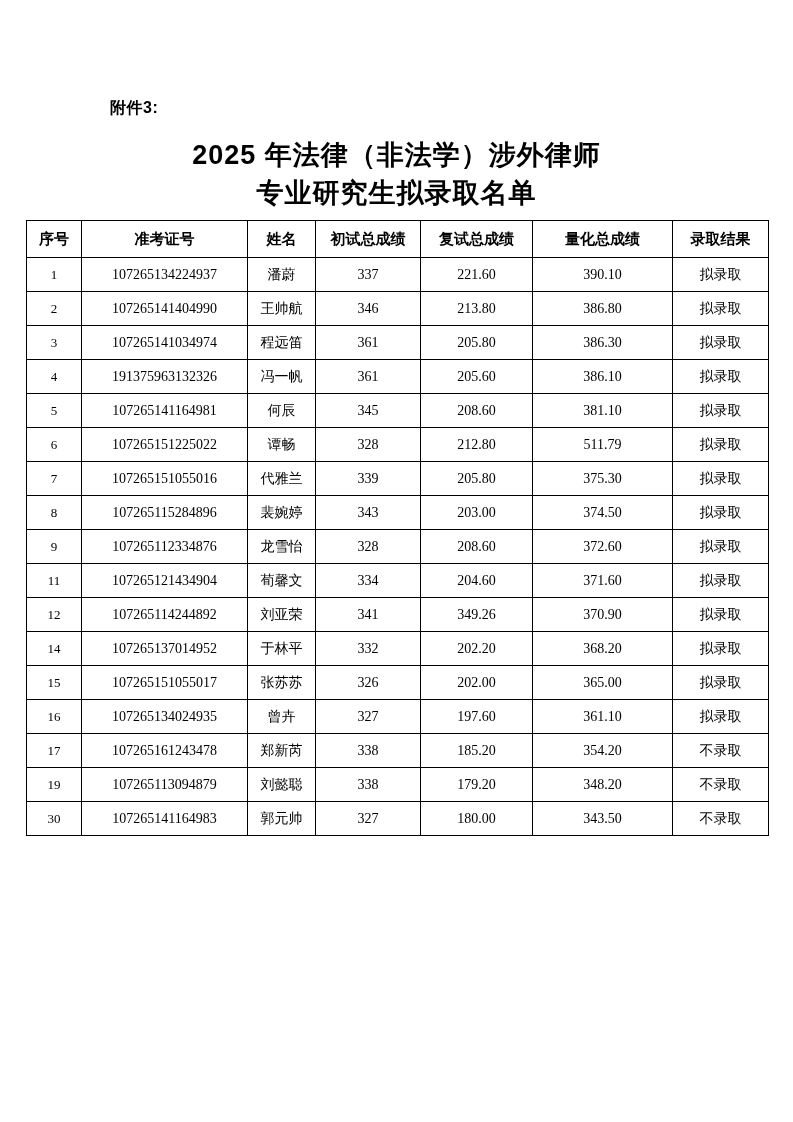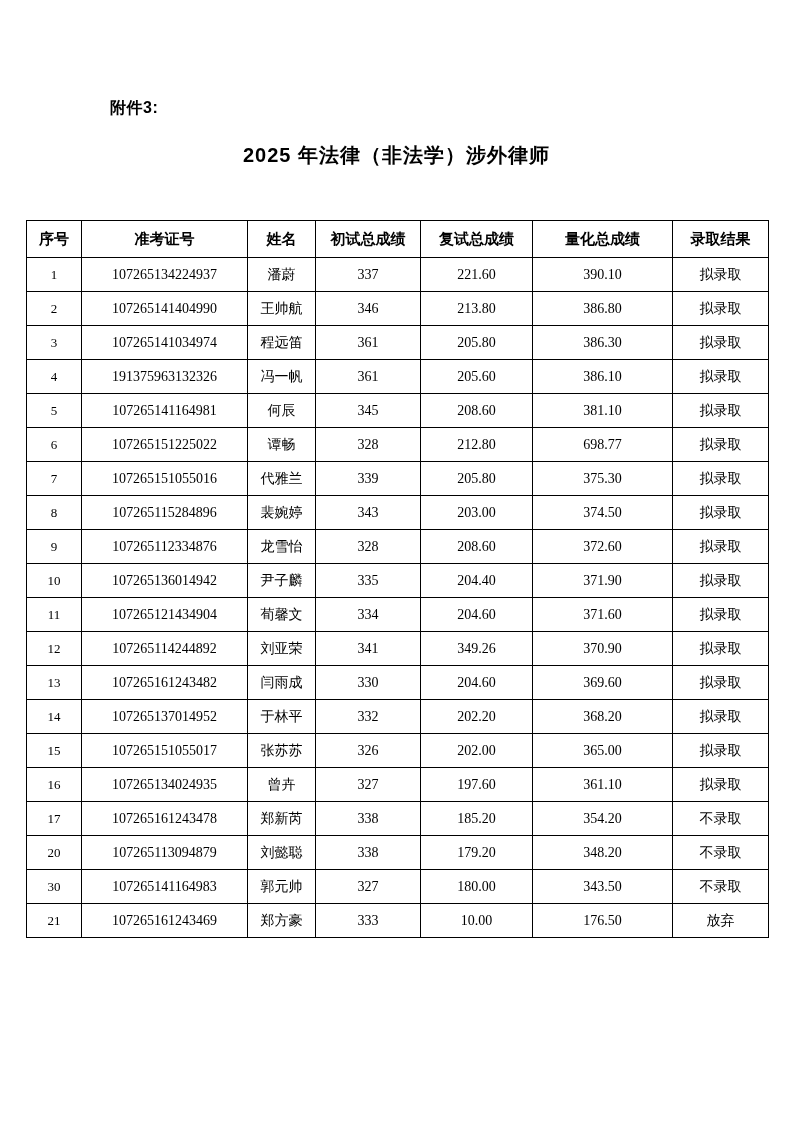--- a/index.html
+++ b/index.html
@@ -30,21 +30,21 @@
     font-weight: bold;
     font-family: "Liberation Sans", "DejaVu Sans", sans-serif;
     letter-spacing: 0.5px;
   }
   .doc-title {
     position: absolute;
     left: 0;
     top: 136px;
     width: 793px;
     text-align: center;
-    font-size: 20px;
+    font-size: 27px;
     font-weight: bold;
     font-family: "Liberation Sans", "DejaVu Sans", sans-serif;
     line-height: 38px;
     letter-spacing: 1px;
   }
   .doc-title .line {
     display: block;
   }
   table.roster {
     position: absolute;
@@ -94,20 +94,21 @@
 </style>
 </head>
 <body>
 
 <div class="page">
 
   <div class="attachment-label">附件3:</div>
 
   <div class="doc-title">
     <span class="line">2025 年法律（非法学）涉外律师</span>
+    <span class="line">专业研究生拟录取名单</span>
   </div>
 
   <table class="roster">
     <colgroup>
       <col class="c-idx">
       <col class="c-ticket">
       <col class="c-name">
       <col class="c-first">
       <col class="c-second">
       <col class="c-total">
@@ -169,21 +170,21 @@
         <td class="num">208.60</td>
         <td class="num">381.10</td>
         <td class="result">拟录取</td>
       </tr>
       <tr>
         <td class="idx">6</td>
         <td class="num">107265151225022</td>
         <td class="name">谭畅</td>
         <td class="num">328</td>
         <td class="num">212.80</td>
-        <td class="num">698.77</td>
+        <td class="num">511.79</td>
         <td class="result">拟录取</td>
       </tr>
       <tr>
         <td class="idx">7</td>
         <td class="num">107265151055016</td>
         <td class="name">代雅兰</td>
         <td class="num">339</td>
         <td class="num">205.80</td>
         <td class="num">375.30</td>
         <td class="result">拟录取</td>
@@ -200,53 +201,35 @@
       <tr>
         <td class="idx">9</td>
         <td class="num">107265112334876</td>
         <td class="name">龙雪怡</td>
         <td class="num">328</td>
         <td class="num">208.60</td>
         <td class="num">372.60</td>
         <td class="result">拟录取</td>
       </tr>
       <tr>
-        <td class="idx">10</td>
-        <td class="num">107265136014942</td>
-        <td class="name">尹子麟</td>
-        <td class="num">335</td>
-        <td class="num">204.40</td>
-        <td class="num">371.90</td>
-        <td class="result">拟录取</td>
-      </tr>
-      <tr>
         <td class="idx">11</td>
         <td class="num">107265121434904</td>
         <td class="name">荀馨文</td>
         <td class="num">334</td>
         <td class="num">204.60</td>
         <td class="num">371.60</td>
         <td class="result">拟录取</td>
       </tr>
       <tr>
         <td class="idx">12</td>
         <td class="num">107265114244892</td>
         <td class="name">刘亚荣</td>
         <td class="num">341</td>
         <td class="num">349.26</td>
         <td class="num">370.90</td>
-        <td class="result">拟录取</td>
-      </tr>
-      <tr>
-        <td class="idx">13</td>
-        <td class="num">107265161243482</td>
-        <td class="name">闫雨成</td>
-        <td class="num">330</td>
-        <td class="num">204.60</td>
-        <td class="num">369.60</td>
         <td class="result">拟录取</td>
       </tr>
       <tr>
         <td class="idx">14</td>
         <td class="num">107265137014952</td>
         <td class="name">于林平</td>
         <td class="num">332</td>
         <td class="num">202.20</td>
         <td class="num">368.20</td>
         <td class="result">拟录取</td>
@@ -272,42 +255,33 @@
       <tr>
         <td class="idx">17</td>
         <td class="num">107265161243478</td>
         <td class="name">郑新芮</td>
         <td class="num">338</td>
         <td class="num">185.20</td>
         <td class="num">354.20</td>
         <td class="result">不录取</td>
       </tr>
       <tr>
-        <td class="idx">20</td>
+        <td class="idx">19</td>
         <td class="num">107265113094879</td>
         <td class="name">刘懿聪</td>
         <td class="num">338</td>
         <td class="num">179.20</td>
         <td class="num">348.20</td>
         <td class="result">不录取</td>
       </tr>
       <tr>
         <td class="idx">30</td>
         <td class="num">107265141164983</td>
         <td class="name">郭元帅</td>
         <td class="num">327</td>
         <td class="num">180.00</td>
         <td class="num">343.50</td>
         <td class="result">不录取</td>
       </tr>
-      <tr>
-        <td class="idx">21</td>
-        <td class="num">107265161243469</td>
-        <td class="name">郑方豪</td>
-        <td class="num">333</td>
-        <td class="num">10.00</td>
-        <td class="num">176.50</td>
-        <td class="result">放弃</td>
-      </tr>
     </tbody>
   </table>
 
 </div>
 
 </body></html>

